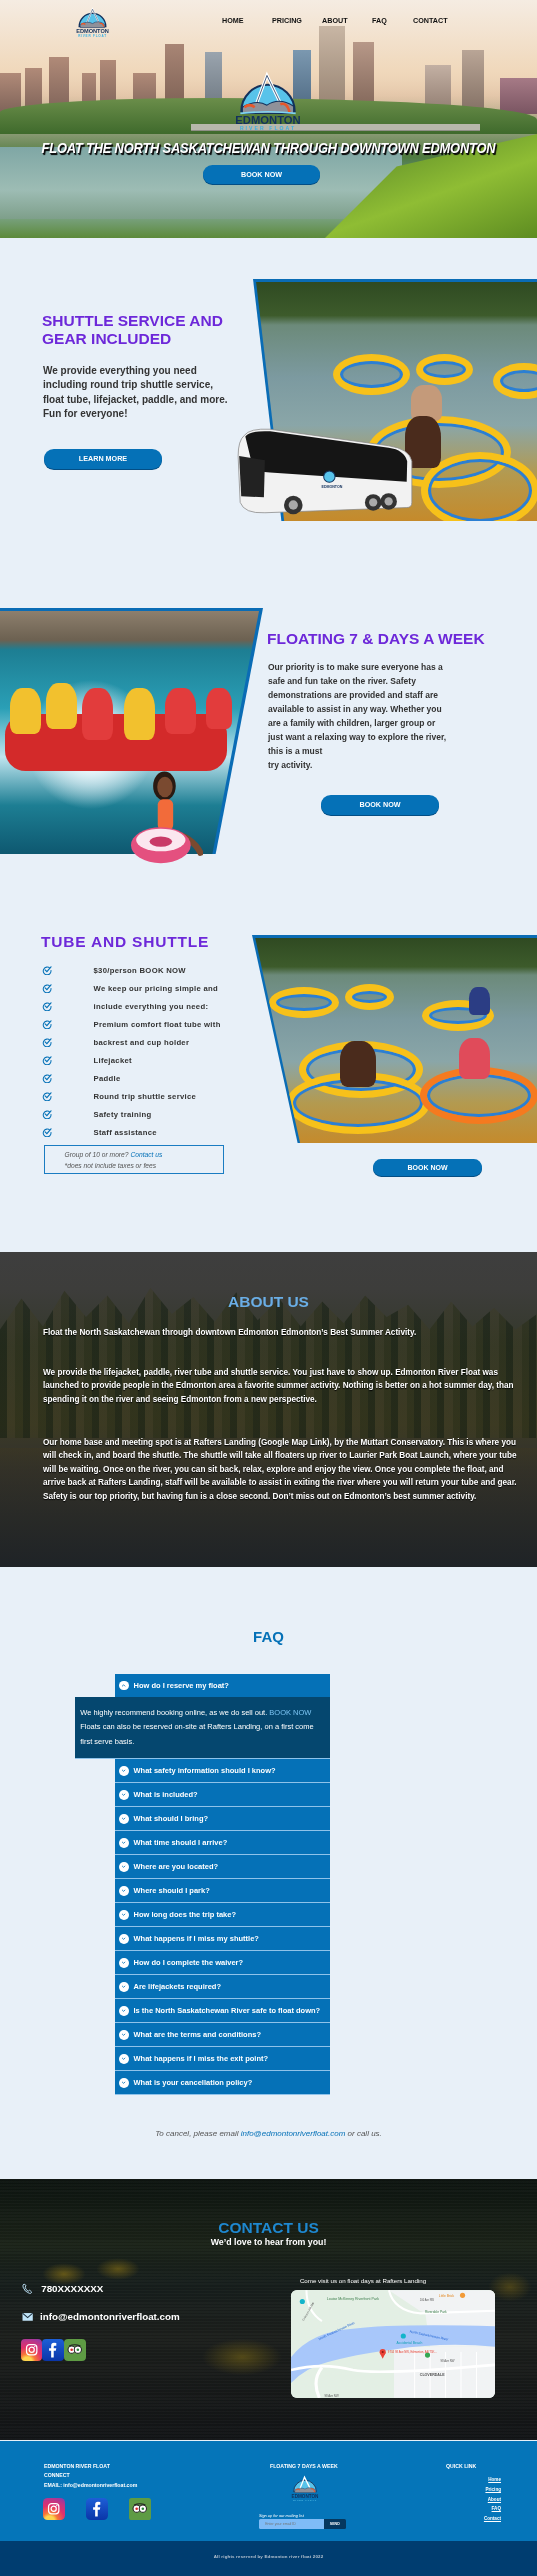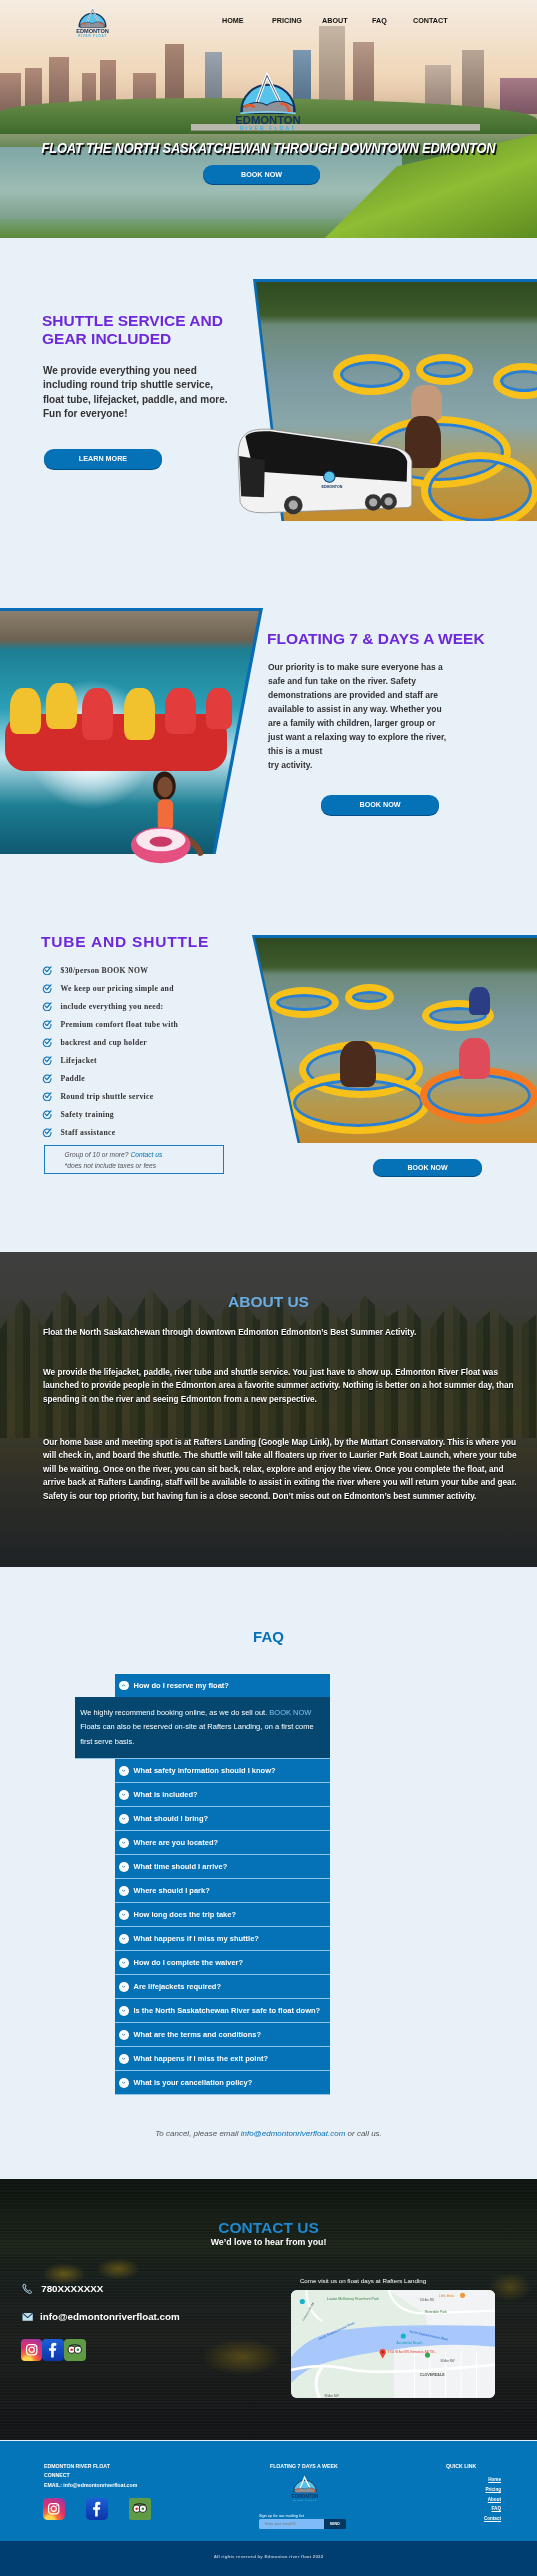--- a/index.html
+++ b/index.html
@@ -31,21 +31,21 @@
   .photo { position:absolute; overflow:hidden; }
   .frame-blue { background:#0a6cb5; }
   .water1 { background: linear-gradient(180deg,#2f4a22 0%, #3d5b2b 14%, #6c8a7a 18%, #7c9aa0 40%, #8aa6a8 60%, #b39a50 80%, #c58a2b 100%); }
   .rapids { background: radial-gradient(circle at 35% 55%, #e8f5fa 0 12%, transparent 30%), linear-gradient(180deg,#8d7f6d 0%, #6c6151 12%, #1d7e93 16%, #2a9fb6 40%, #bfe5ef 60%, #1d7e93 80%, #0e5870 100%); }
   .tube { position:absolute; border-radius:50%; border:7.2px solid #f7c11a; box-shadow: inset 0 0 0 3.1px #2b7fd3; }
   .raft { position:absolute; background:#d32a2a; border-radius:20.6px; }
   .person { position:absolute; border-radius:40% 40% 20% 20%; }
 
   
   .check-list { position:absolute; left:42px; top:961px; list-style:none; }
-  .check-list li { display:flex; align-items:center; height:18px; font-family:Liberation Serif, serif; font-weight:bold; font-size:7.7px; color:#333; letter-spacing:0.3px; }
+  .check-list li { display:flex; align-items:center; height:18px; font-family:Liberation Sans, sans-serif; font-weight:bold; font-size:7.7px; color:#333; letter-spacing:0.3px;gap:33px; }
   .check-list .chk { width:10.3px; height:10.3px; margin-right:8.2px; flex:none; }
 
   
   #about { position:absolute; left:0; top:1252px; width:537px; height:315px; overflow:hidden;
     background: linear-gradient(180deg,#3e3e3e 0%, #3d3d3b 12%, #34382a 30%, #3c3a25 55%, #2f2f2f 70%, #262a2d 100%); }
   #about .forest { position:absolute; left:0; top:31px; width:100%; height:155px; background: repeating-linear-gradient(90deg, rgba(20,30,15,.55) 0 7.2px, rgba(60,58,30,.35) 7.2px 15.5px, rgba(40,45,20,.5) 15.5px 23px); clip-path: polygon(0 30%,4% 10%,8% 28%,12% 5%,16% 22%,20% 8%,24% 26%,28% 3%,32% 20%,36% 9%,40% 25%,44% 6%,48% 24%,52% 10%,56% 28%,60% 12%,64% 26%,68% 8%,72% 22%,76% 14%,80% 30%,84% 12%,88% 28%,92% 16%,96% 30%,100% 20%,100% 100%,0 100%); }
   #about .water { position:absolute; left:0; top:196px; width:100%; height:120px; background: linear-gradient(180deg, rgba(60,55,35,.6), rgba(30,34,38,.9)); }
   .about-title { position:absolute; left:0; width:100%; text-align:center; top:41px; font-family:"Liberation Sans", sans-serif; font-weight:bold; font-size:15.5px; color:#6aaee6; }
   .about-p { position:absolute; left:43px; width:474px; font-family:"Liberation Sans", sans-serif; font-size:8.2px; font-weight:bold; line-height:13.4px; color:#fff; text-shadow:0 0.5px 1px #000; }
 
@@ -366,29 +366,29 @@
         </svg>
       </span>
       <span class="faq-q">What should I bring?</span>
     </div>
   <div class="faq-item">
       <span class="faq-icon">
         <svg width="5.2" height="5.2" viewBox="0 0 10 10">
           <path d="M2 3.5 L5 6.5 L8 3.5" fill="none" stroke="#0571b7" stroke-width="1.6"></path>
         </svg>
       </span>
+      <span class="faq-q">What time should I arrive?</span>
+    </div>
+  <div class="faq-item">
+      <span class="faq-icon">
+        <svg width="5.2" height="5.2" viewBox="0 0 10 10">
+          <path d="M2 3.5 L5 6.5 L8 3.5" fill="none" stroke="#0571b7" stroke-width="1.6"></path>
+        </svg>
+      </span>
       <span class="faq-q">Where are you located?</span>
-    </div>
-  <div class="faq-item">
-      <span class="faq-icon">
-        <svg width="5.2" height="5.2" viewBox="0 0 10 10">
-          <path d="M2 3.5 L5 6.5 L8 3.5" fill="none" stroke="#0571b7" stroke-width="1.6"></path>
-        </svg>
-      </span>
-      <span class="faq-q">What time should I arrive?</span>
     </div>
   <div class="faq-item">
       <span class="faq-icon">
         <svg width="5.2" height="5.2" viewBox="0 0 10 10">
           <path d="M2 3.5 L5 6.5 L8 3.5" fill="none" stroke="#0571b7" stroke-width="1.6"></path>
         </svg>
       </span>
       <span class="faq-q">Where should I park?</span>
     </div>
   <div class="faq-item">

